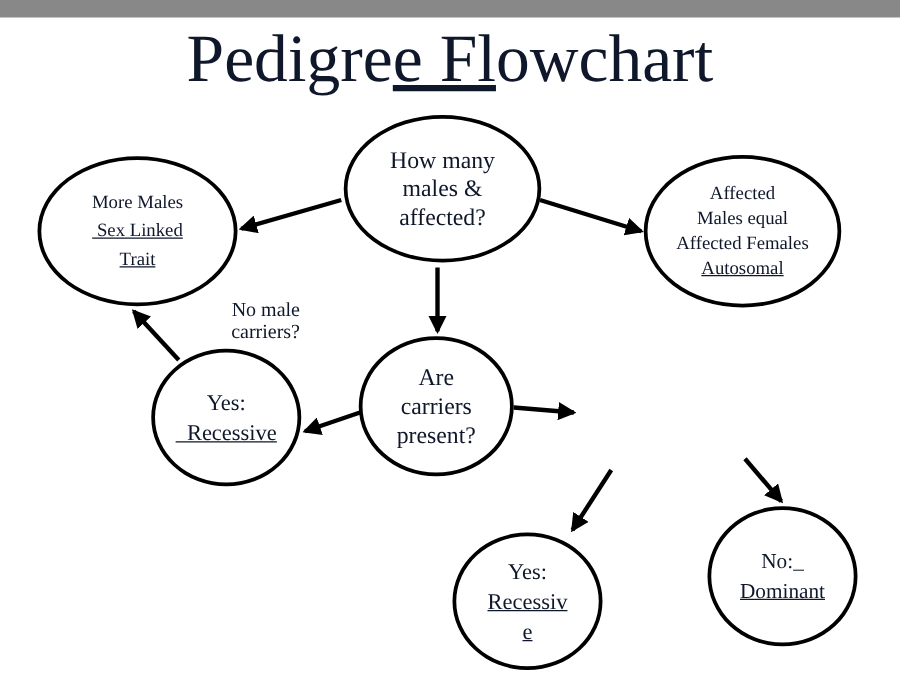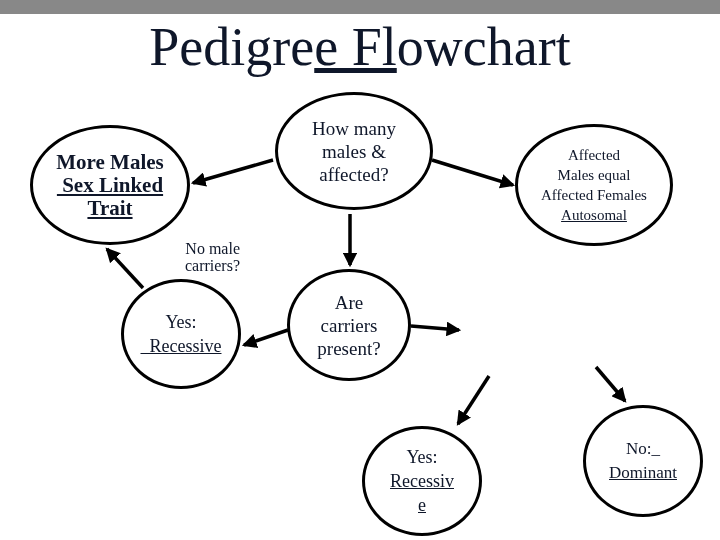--- a/index.html
+++ b/index.html
@@ -29,27 +29,27 @@
     background: #ffffff;
     display: flex;
     flex-direction: column;
     align-items: center;
     justify-content: center;
     text-align: center;
   }
   .node span { display: block; white-space: pre; }
 
   #n-how-many        { left:275px; top:78px;  width:158px; height:118px; font-size:19px; line-height:23px; }
-  #n-more-males      { left:30px;  top:111px; width:160px; height:120px; font-size:21px; line-height:23px;font-weight:bold; }
+  #n-more-males      { left:30px;  top:111px; width:160px; height:120px; font-size:15px; line-height:23px; }
   #n-affected-equal  { left:515px; top:110px; width:158px; height:122px; font-size:15px; line-height:20px; }
   #n-are-carriers    { left:287px; top:255px; width:124px; height:112px; font-size:19px; line-height:23px; }
   #n-yes-recessive   { left:121px; top:265px; width:120px; height:110px; font-size:18px; line-height:24px; }
   #n-no-skip         { left:462px; top:261px; width:152px; height:112px; font-size:17px; line-height:22px; }
   #n-yes-recessive-b { left:362px; top:412px; width:120px; height:110px; font-size:18px; line-height:24px; }
-  #n-no-dominant     { left:583px; top:391px; width:120px; height:112px; font-size:17px; line-height:24px;text-align:right; }
+  #n-no-dominant     { left:566px; top:391px; width:120px; height:112px; font-size:17px; line-height:24px;text-align:right; }
 
   .float-label {
     position: absolute;
     left: 118px; top: 226px; width: 122px;
     text-align: right;
     font-size: 16px; line-height: 17px;
   }
   .arrows {
     position: absolute;
     left: 0; top: 0;

